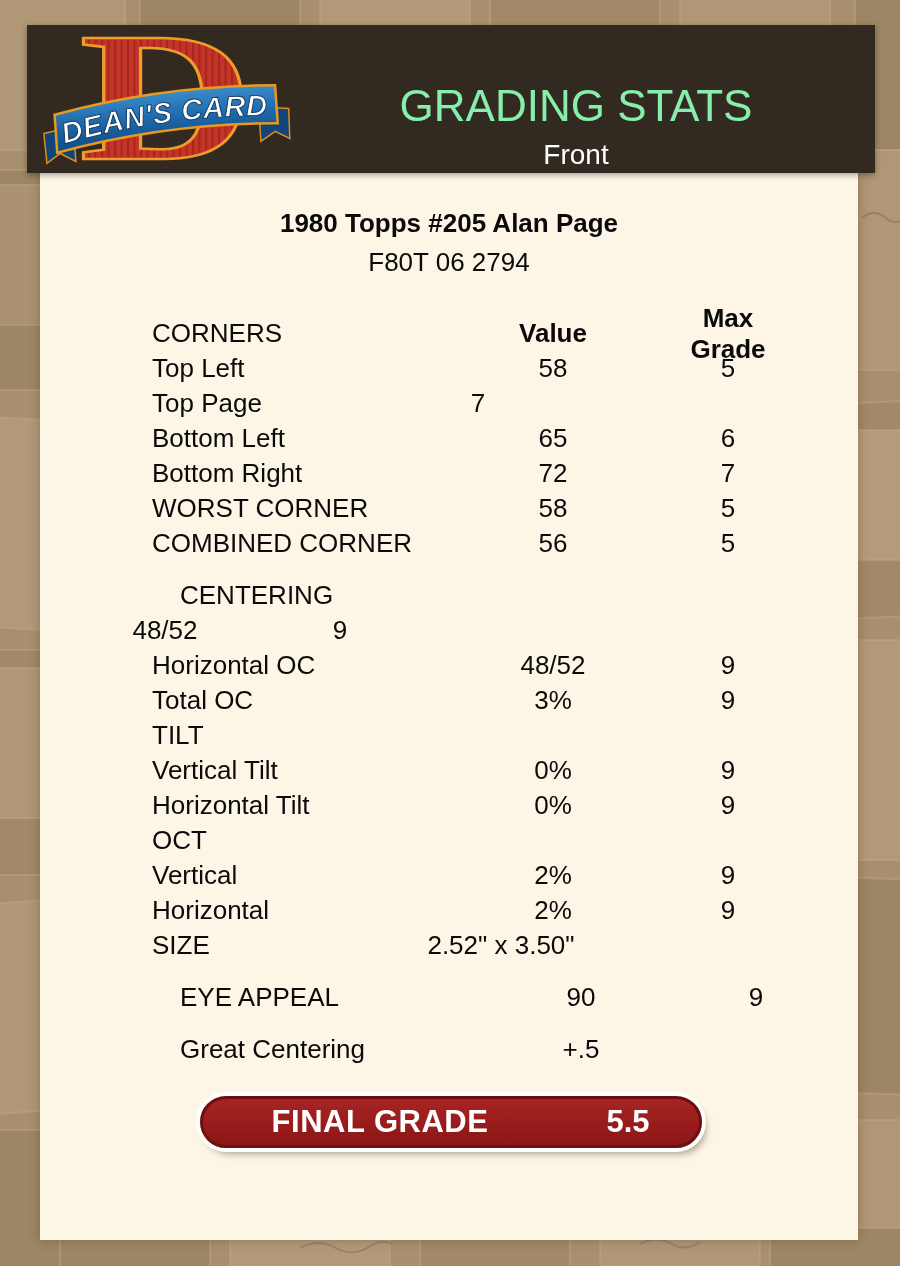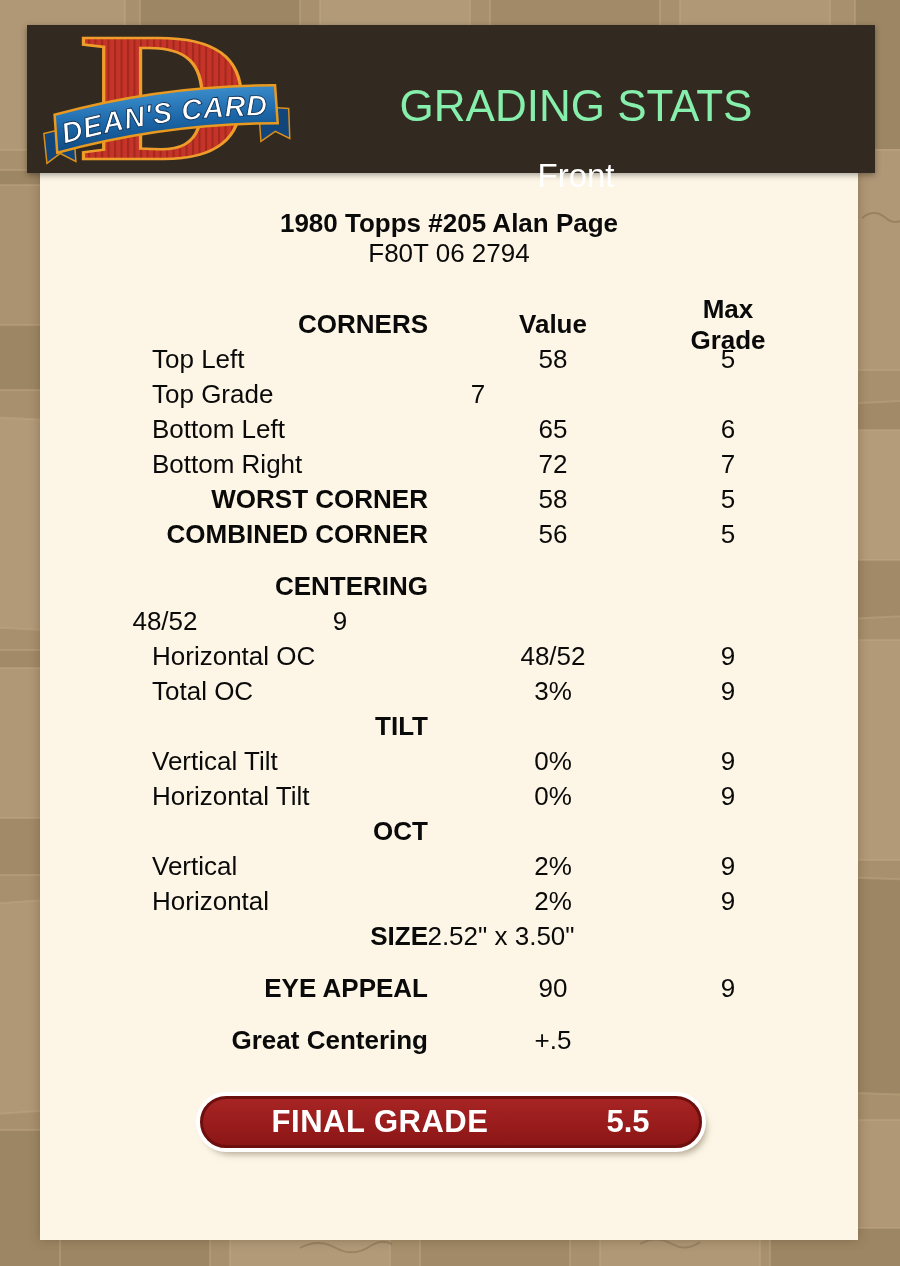--- a/index.html
+++ b/index.html
@@ -14,47 +14,47 @@
     position:absolute;left:27px;top:25px;width:848px;height:148px;
     background:#322a20;z-index:3;
     box-shadow:0 2px 6px rgba(0,0,0,.35);
   }
   .logo-svg{position:absolute;left:14px;top:4px;}
   .header-title{
     position:absolute;left:549px;top:56px;transform:translateX(-50%);
     color:#86efac;font-size:44px;font-weight:400;white-space:nowrap;
   }
   .header-subtitle{
-    position:absolute;left:549px;top:132px;transform:translateX(-50%);
-    color:#ffffff;font-size:33px;font-weight:400;white-space:nowrap;
+    position:absolute;left:549px;top:114px;transform:translateX(-50%);
+    color:#ffffff;font-size:28px;font-weight:400;white-space:nowrap;
   }
   
   .content{
     position:absolute;left:40px;top:170px;width:818px;height:1070px;
     background:#fdf6e6;z-index:2;
     box-shadow:0 0 10px rgba(70,55,30,.35);
   }
   .card-title{
     margin-top:38px;text-align:center;
     font-size:26px;font-weight:bold;color:#0a0a0a;line-height:30px;
   }
   .card-serial{
-    margin-top:0;text-align:center;
+    margin-top:9px;text-align:center;
     font-size:26px;color:#0a0a0a;line-height:30px;
   }
   
   .grade-table{margin-top:39px;}
   .row{display:flex;height:35px;align-items:center;font-size:26px;color:#0a0a0a;}
   .row .c-label{flex:0 0 388px;padding-left:112px;box-sizing:border-box;white-space:nowrap;}
   .row.indent .c-label{}
   .row .c-value{flex:0 0 250px;text-align:center;}
   .row .c-max{flex:0 0 100px;text-align:center;}
-  .row.bold .c-label{font-weight:bold;text-align:right;}
+  .row.bold .c-label{font-weight:normal;}
   .row.head .c-value,.row.head .c-max{font-weight:bold;}
-  .row.gap{margin-top:17px;}
+  .row.gap{margin-top:17px;padding-left:28px;}
   .c-value.shift{transform:translateX(-52px);}
   
   .final-grade{
     position:absolute;left:160px;top:926px;width:502px;height:52px;
     box-sizing:border-box;
     background:linear-gradient(180deg,#a62424 0%,#991c1c 55%,#8c1616 100%);
     border:3px solid #6e0f0f;border-radius:29px;
     box-shadow:0 0 0 4px #ffffff,4px 6px 7px rgba(110,95,70,.55);
     cursor:default;
   }
@@ -143,21 +143,21 @@
       <span class="c-label">CORNERS</span>
       <span class="c-value">Value</span>
       <span class="c-max">Max Grade</span>
     </div>
     <div class="row indent">
       <span class="c-label">Top Left</span>
       <span class="c-value">58</span>
       <span class="c-max">5</span>
     </div>
     <div class="row indent">
-      <span class="c-label">Top Grade</span>
+      <span class="c-label">Top Page</span>
       <span class="c-max">7</span>
     </div>
     <div class="row indent">
       <span class="c-label">Bottom Left</span>
       <span class="c-value">65</span>
       <span class="c-max">6</span>
     </div>
     <div class="row indent">
       <span class="c-label">Bottom Right</span>
       <span class="c-value">72</span>

